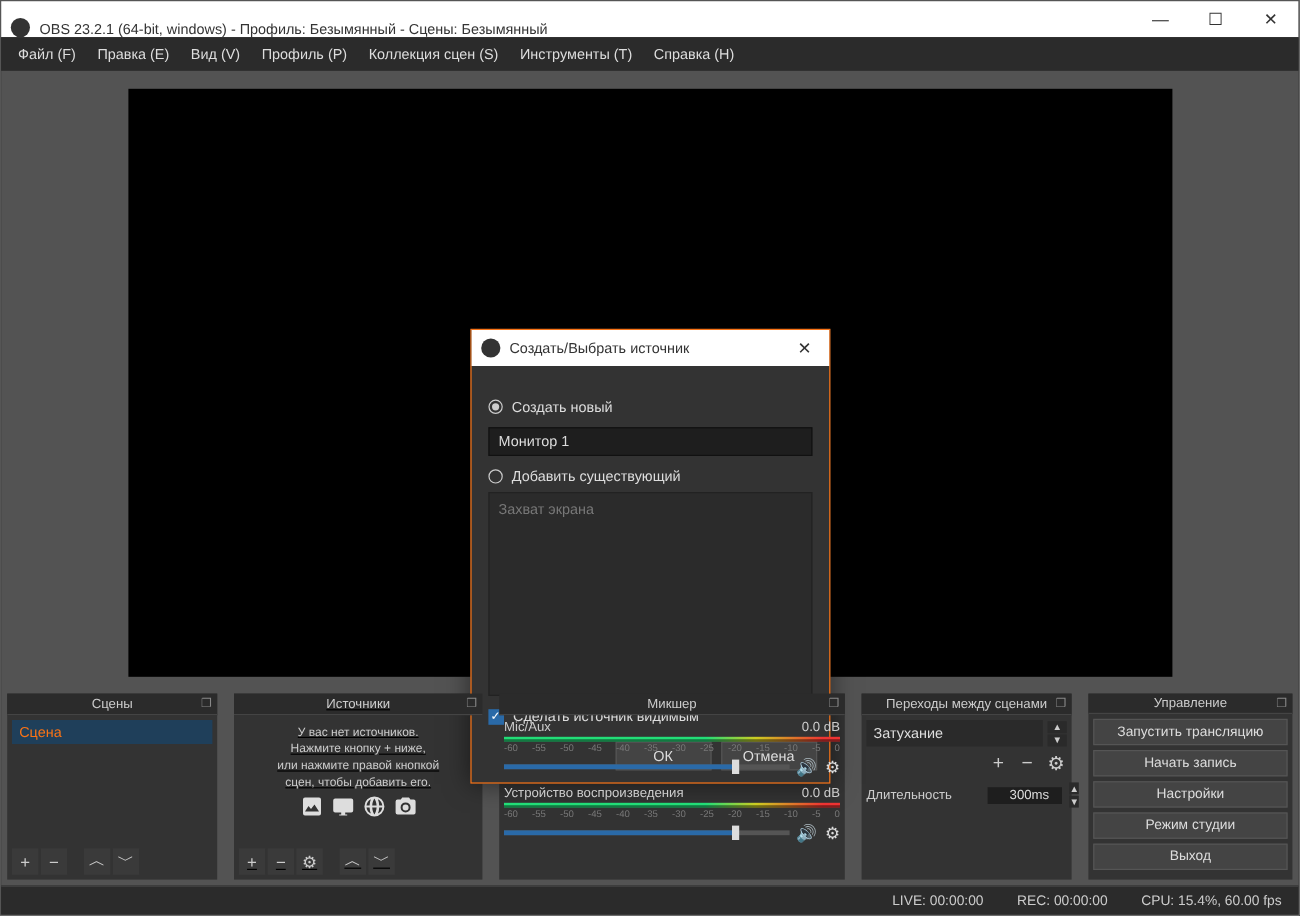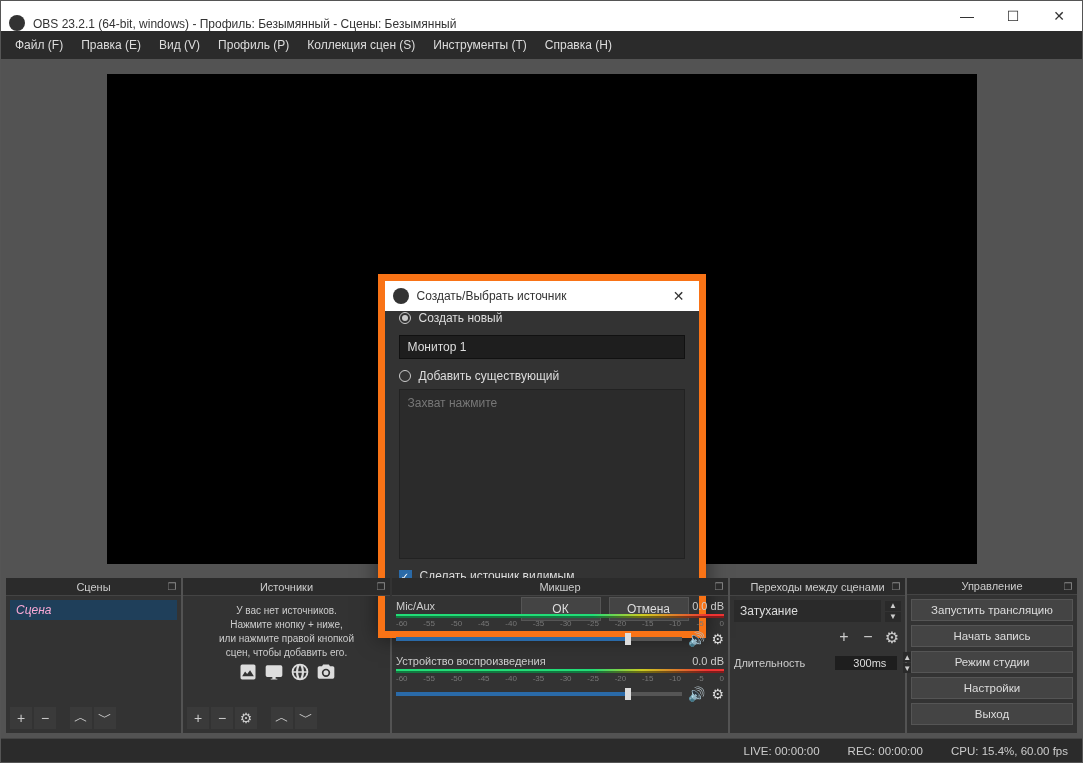--- a/index.html
+++ b/index.html
@@ -8,31 +8,31 @@
 .titlebar { height:30px; background:#fff; display:flex; align-items:flex-end; color:#333; font-size:12px; }
 .titlebar-icon { width:16px; height:16px; border-radius:50%; background:#333; margin:0 8px; }
 .title-text { flex:1; }
 .win-btns { display:flex; height:100%; }
 .win-btn { width:46px; display:flex; align-items:center; justify-content:center; color:#333; font-size:14px; }
 .menubar { height:28px; background:#2b2b2b; display:flex; align-items:center; padding:0 6px; color:#ddd; gap:2px; }
 .menu-item { padding:4px 8px; }
 .content { flex:1; display:flex; flex-direction:column; background:#535353; padding:5px; gap:5px; min-height:0; }
 .preview-area { flex:1; display:flex; justify-content:center; align-items:center; min-height:0; position:relative; }
 .preview-rect { width:870px; height:490px; background:#000; }
-.panels { height:155px; display:flex; gap:2px; }
+.panels { height:155px; display:flex; gap:14px; }
 .panel { background:#333; display:flex; flex-direction:column; }
 .panel-header { height:18px; background:#2b2b2b; display:flex; align-items:center; justify-content:center; color:#ccc; font-size:11px; position:relative; border-bottom:1px solid #444; }
 .dock-icon { position:absolute; right:3px; top:2px; width:12px; height:12px; color:#888; font-size:10px; display:flex; align-items:center; justify-content:center; }
 .panel-body { flex:1; padding:4px; color:#ddd; position:relative; display:flex; flex-direction:column; }
 .scenes { width:175px; }
-.sources { width:207px; }
+.sources { width:207px;text-decoration:underline; }
 .mixer { flex:1; }
 .transitions { width:175px; }
 .controls { width:170px; }
-.scene-item { background:#1f3f5a; padding:3px 6px; color:#f9a8d4; margin-bottom:1px;font-style:italic; }
+.scene-item { background:#1f3f5a; padding:3px 6px; color:#f97316; margin-bottom:1px; }
 .toolbar-row { display:flex; gap:2px; margin-top:auto; color:#ccc; padding-top:4px; }
 .tool-btn { width:22px; height:22px; display:flex; align-items:center; justify-content:center; background:#3a3a3a; font-size:14px; }
 .sources-text { text-align:center; font-size:10px; color:#ccc; line-height:1.4; padding:4px 2px 2px; }
 .icon-row { display:flex; justify-content:center; gap:6px; color:#ddd; margin-top:0px; font-size:20px; }
 .mixer-channel { margin-bottom:8px; }
 .mixer-top { display:flex; justify-content:space-between; color:#ccc; font-size:11px; }
 .meter { height:4px; background:linear-gradient(to right,#2d7 0%,#2d7 60%,#cc2 75%,#e33 95%); margin-top:2px; position:relative; }
 .meter::after { content:""; position:absolute; inset:55% 0 0 0; background:rgba(0,0,0,.45); }
 .scale { display:flex; justify-content:space-between; color:#777; font-size:8px; margin-top:1px; }
 .slider-row { display:flex; align-items:center; margin-top:3px; gap:6px; }
@@ -44,25 +44,25 @@
 .trans-select { flex:1; background:#2a2a2a; color:#ddd; height:22px; padding:0 6px; display:flex; align-items:center; }
 .spin { width:16px; display:flex; flex-direction:column; gap:1px; }
 .spin-btn { height:10px; background:#2a2a2a; display:flex; align-items:center; justify-content:center; font-size:8px; color:#ccc; }
 .trans-icons { display:flex; gap:6px; justify-content:flex-end; align-items:center; color:#ccc; margin:2px 0 6px; }
 .trans-icons .ic { width:18px; height:18px; display:flex; align-items:center; justify-content:center; font-size:16px; }
 .dur-row { display:flex; align-items:center; gap:6px; color:#ccc; font-size:11px; }
 .dur-input { width:62px; background:#1e1e1e; color:#ddd; height:14px; padding:0 18px; display:flex; align-items:center;margin-left:24px; }
 .ctrl-btn { background:#444; color:#ddd; height:22px; display:flex; align-items:center; justify-content:center; margin-bottom:4px; font-size:11.5px; border:1px solid #555;}
 .statusbar { height:24px; background:#2b2b2b; display:flex; align-items:center; justify-content:flex-end; gap:28px; color:#ccc; padding:0 14px; font-size:11.5px; border-top:1px solid #444; }
 
-.dialog { position:absolute; left:50%; top:210px; transform:translateX(-50%); width:328px; background:#333; border:7px solid #f97316; box-shadow:0 0 20px rgba(0,0,0,.5); color:#ddd; }
+.dialog { position:absolute; left:50%; top:210px; transform:translateX(-50%); width:300px; background:#333; border:1px solid #f97316; box-shadow:0 0 20px rgba(0,0,0,.5); color:#ddd; }
 .dialog-title { height:30px; background:#fff; color:#333; display:flex; align-items:center; font-size:12px; }
 .dialog-title .ico { width:16px; height:16px; border-radius:50%; background:#333; margin:0 8px; }
 .dialog-title .x { width:40px; text-align:center; font-size:14px; color:#333; }
-.dialog-body { padding:0 14px 10px; }
+.dialog-body { padding:27px 14px 10px; }
 .radio-row { display:flex; align-items:center; gap:8px; margin-bottom:6px; font-size:12px; }
 .radio-outer { width:12px; height:12px; border-radius:50%; border:1.5px solid #ccc; display:flex; align-items:center; justify-content:center; }
 .radio-inner { width:6px; height:6px; border-radius:50%; background:#ccc; }
 .name-field { width:100%; background:#1e1e1e; color:#ddd; border:1px solid #111; padding:4px 8px; margin:4px 0 10px; font-size:12px; }
 .existing-list { height:170px; background:#2b2b2b; border:1px solid #222; padding:6px 8px; color:#777; font-size:12px; margin-top:6px; }
 .chk-row { display:flex; align-items:center; gap:8px; margin-top:10px; font-size:12px; }
 .chk { width:13px; height:13px; background:#2a6aa8; display:flex; align-items:center; justify-content:center; color:#fff; font-size:10px; }
 .dialog-btns { display:flex; justify-content:flex-end; gap:8px; padding:4px 10px 10px; }
 .dlg-btn { background:#444; color:#ddd; height:24px; width:80px; display:flex; align-items:center; justify-content:center; font-size:12px; border:1px solid #555; }
 
@@ -110,21 +110,21 @@
                 <div class="radio-inner"></div>
               </div>
             <span>Создать новый</span>
           </div>
           <input class="name-field" value="Монитор 1" style="">
           <div class="radio-row">
             <div class="radio-outer"></div>
             <span>Добавить существующий</span>
           </div>
           <div class="existing-list">
-            <span>Захват нажмите</span>
+            <span>Захват экрана</span>
           </div>
           <div class="chk-row">
             <div class="chk">✓</div>
             <span>Сделать источник видимым</span>
           </div>
         </div>
         <div class="dialog-btns">
           <div class="dlg-btn">ОК</div>
           <div class="dlg-btn">Отмена</div>
         </div>
@@ -290,22 +290,22 @@
       </div>
 
       <div class="panel controls">
         <div class="panel-header">
           <span>Управление</span>
           <div class="dock-icon">❐</div>
         </div>
         <div class="panel-body">
           <div class="ctrl-btn">Запустить трансляцию</div>
           <div class="ctrl-btn">Начать запись</div>
+          <div class="ctrl-btn">Настройки</div>
           <div class="ctrl-btn">Режим студии</div>
-          <div class="ctrl-btn">Настройки</div>
           <div class="ctrl-btn">Выход</div>
         </div>
       </div>
 
     </div>
   </div>
 
   <div class="statusbar">
     <span>LIVE: 00:00:00</span>
     <span>REC: 00:00:00</span>

